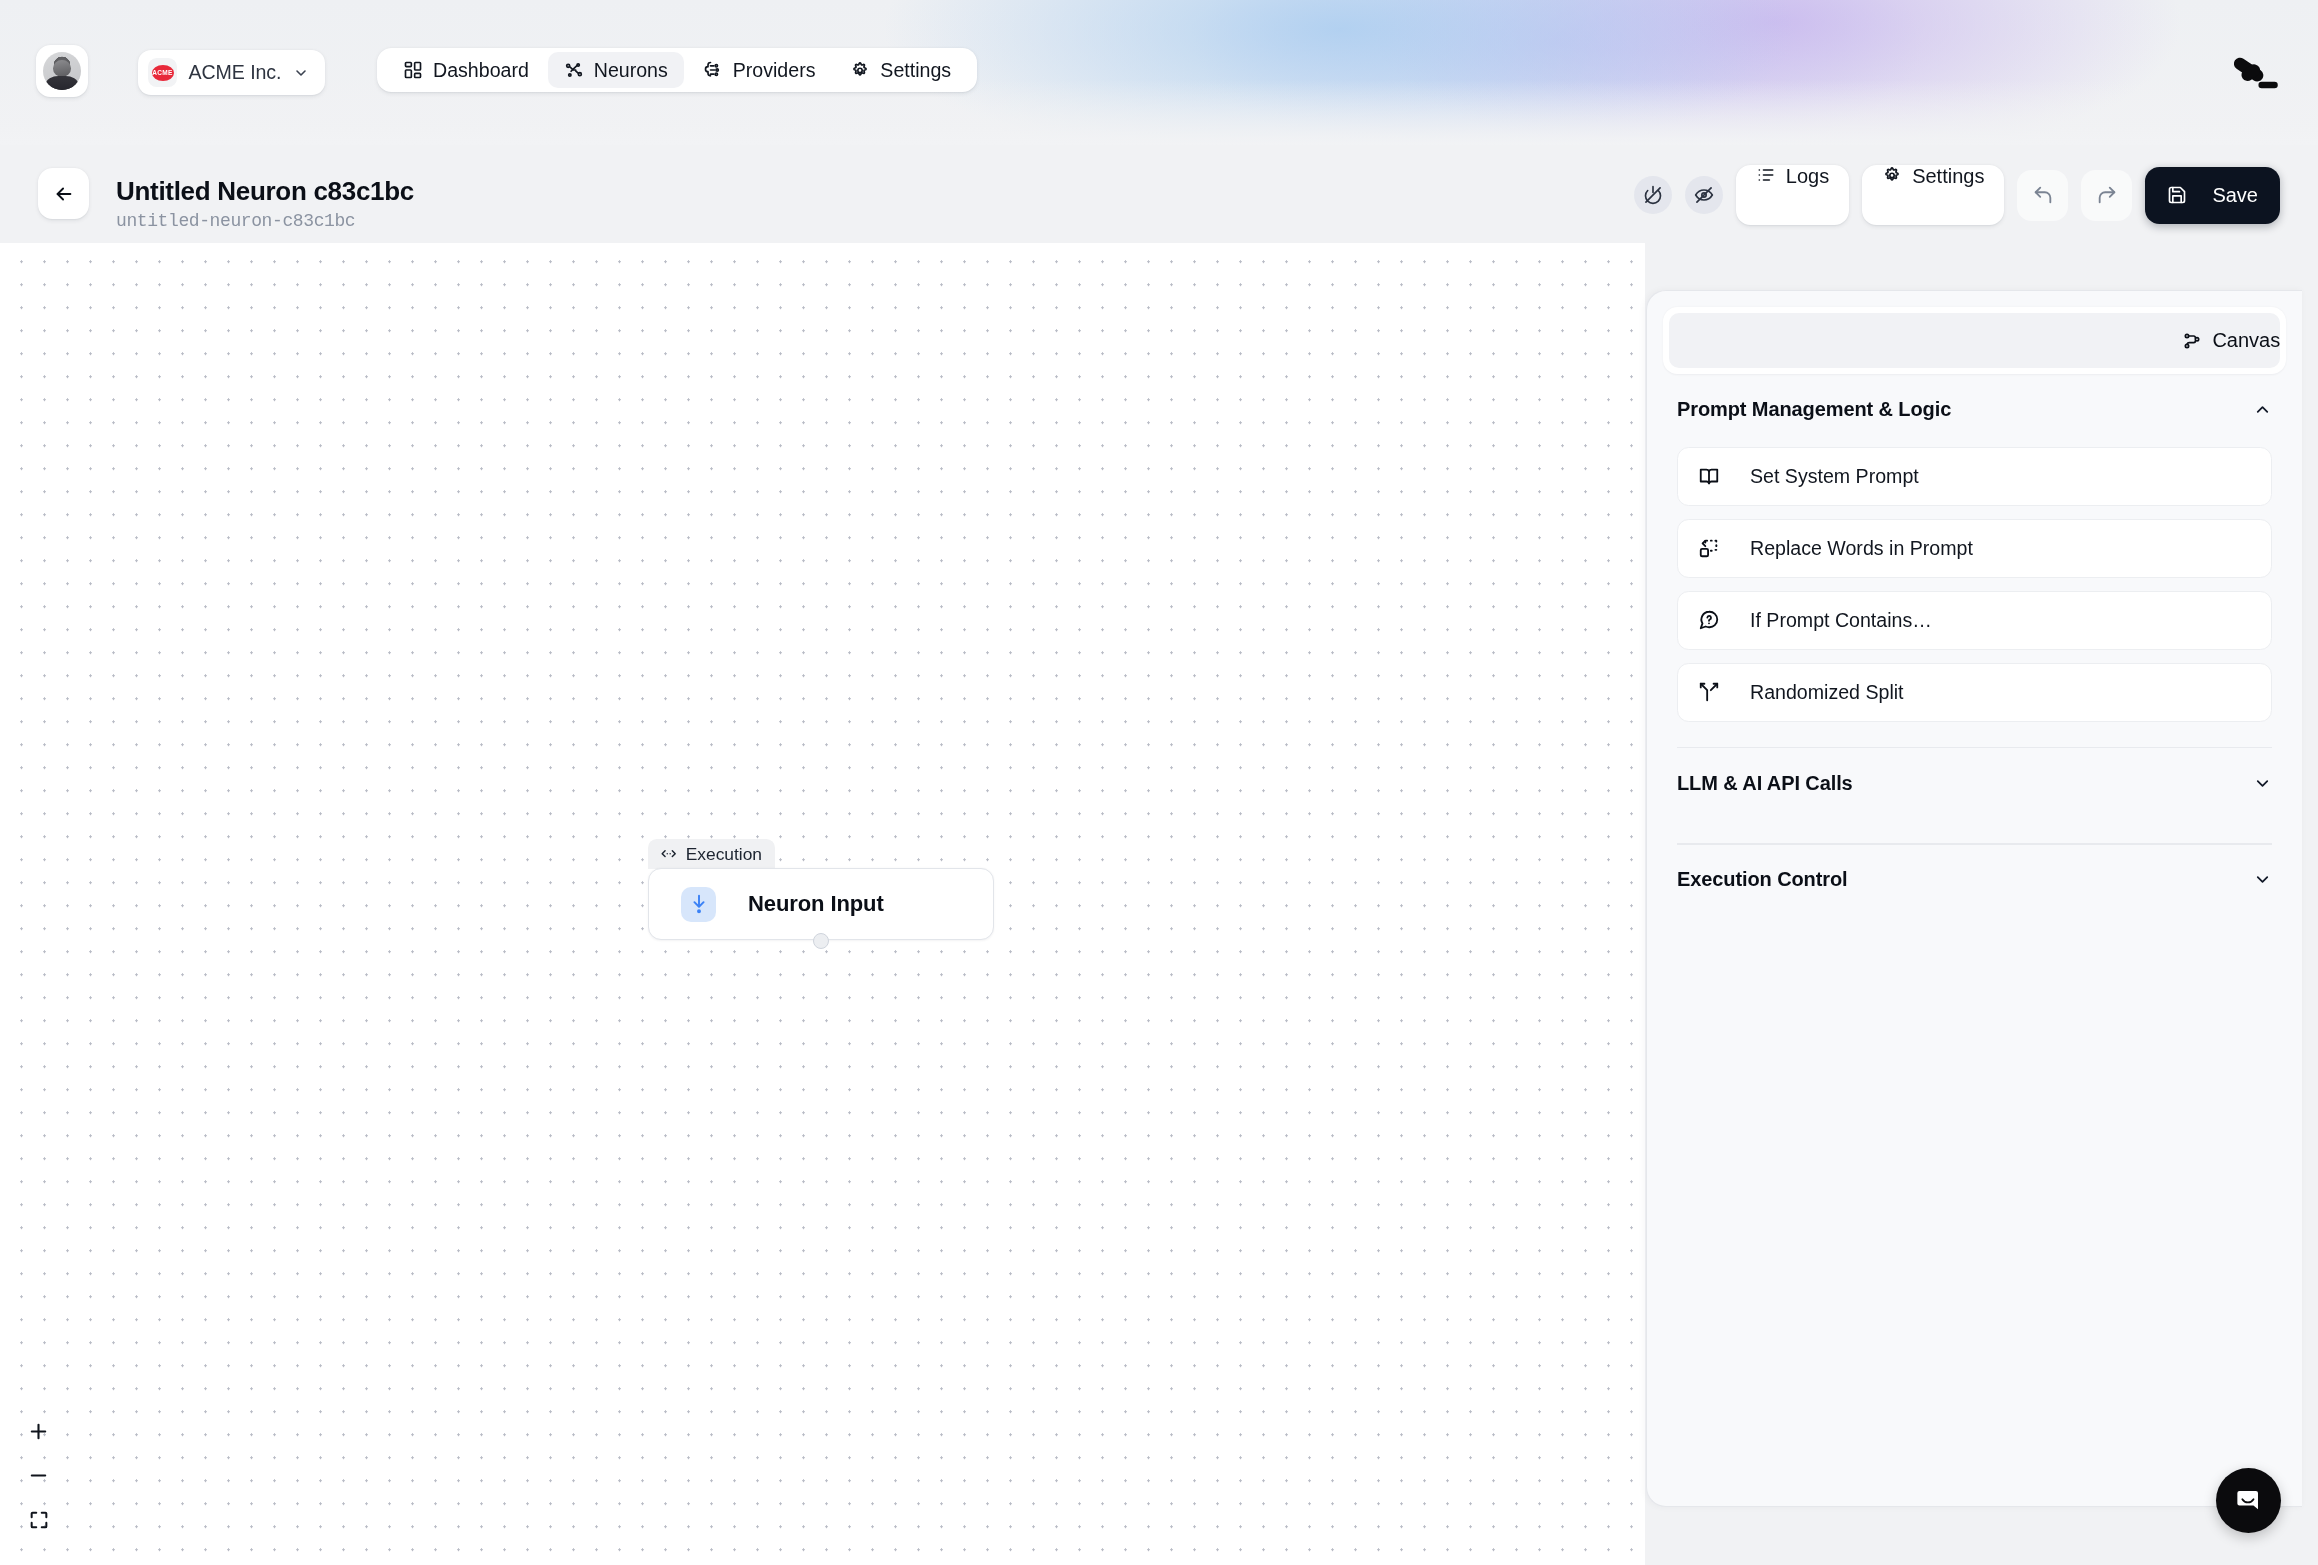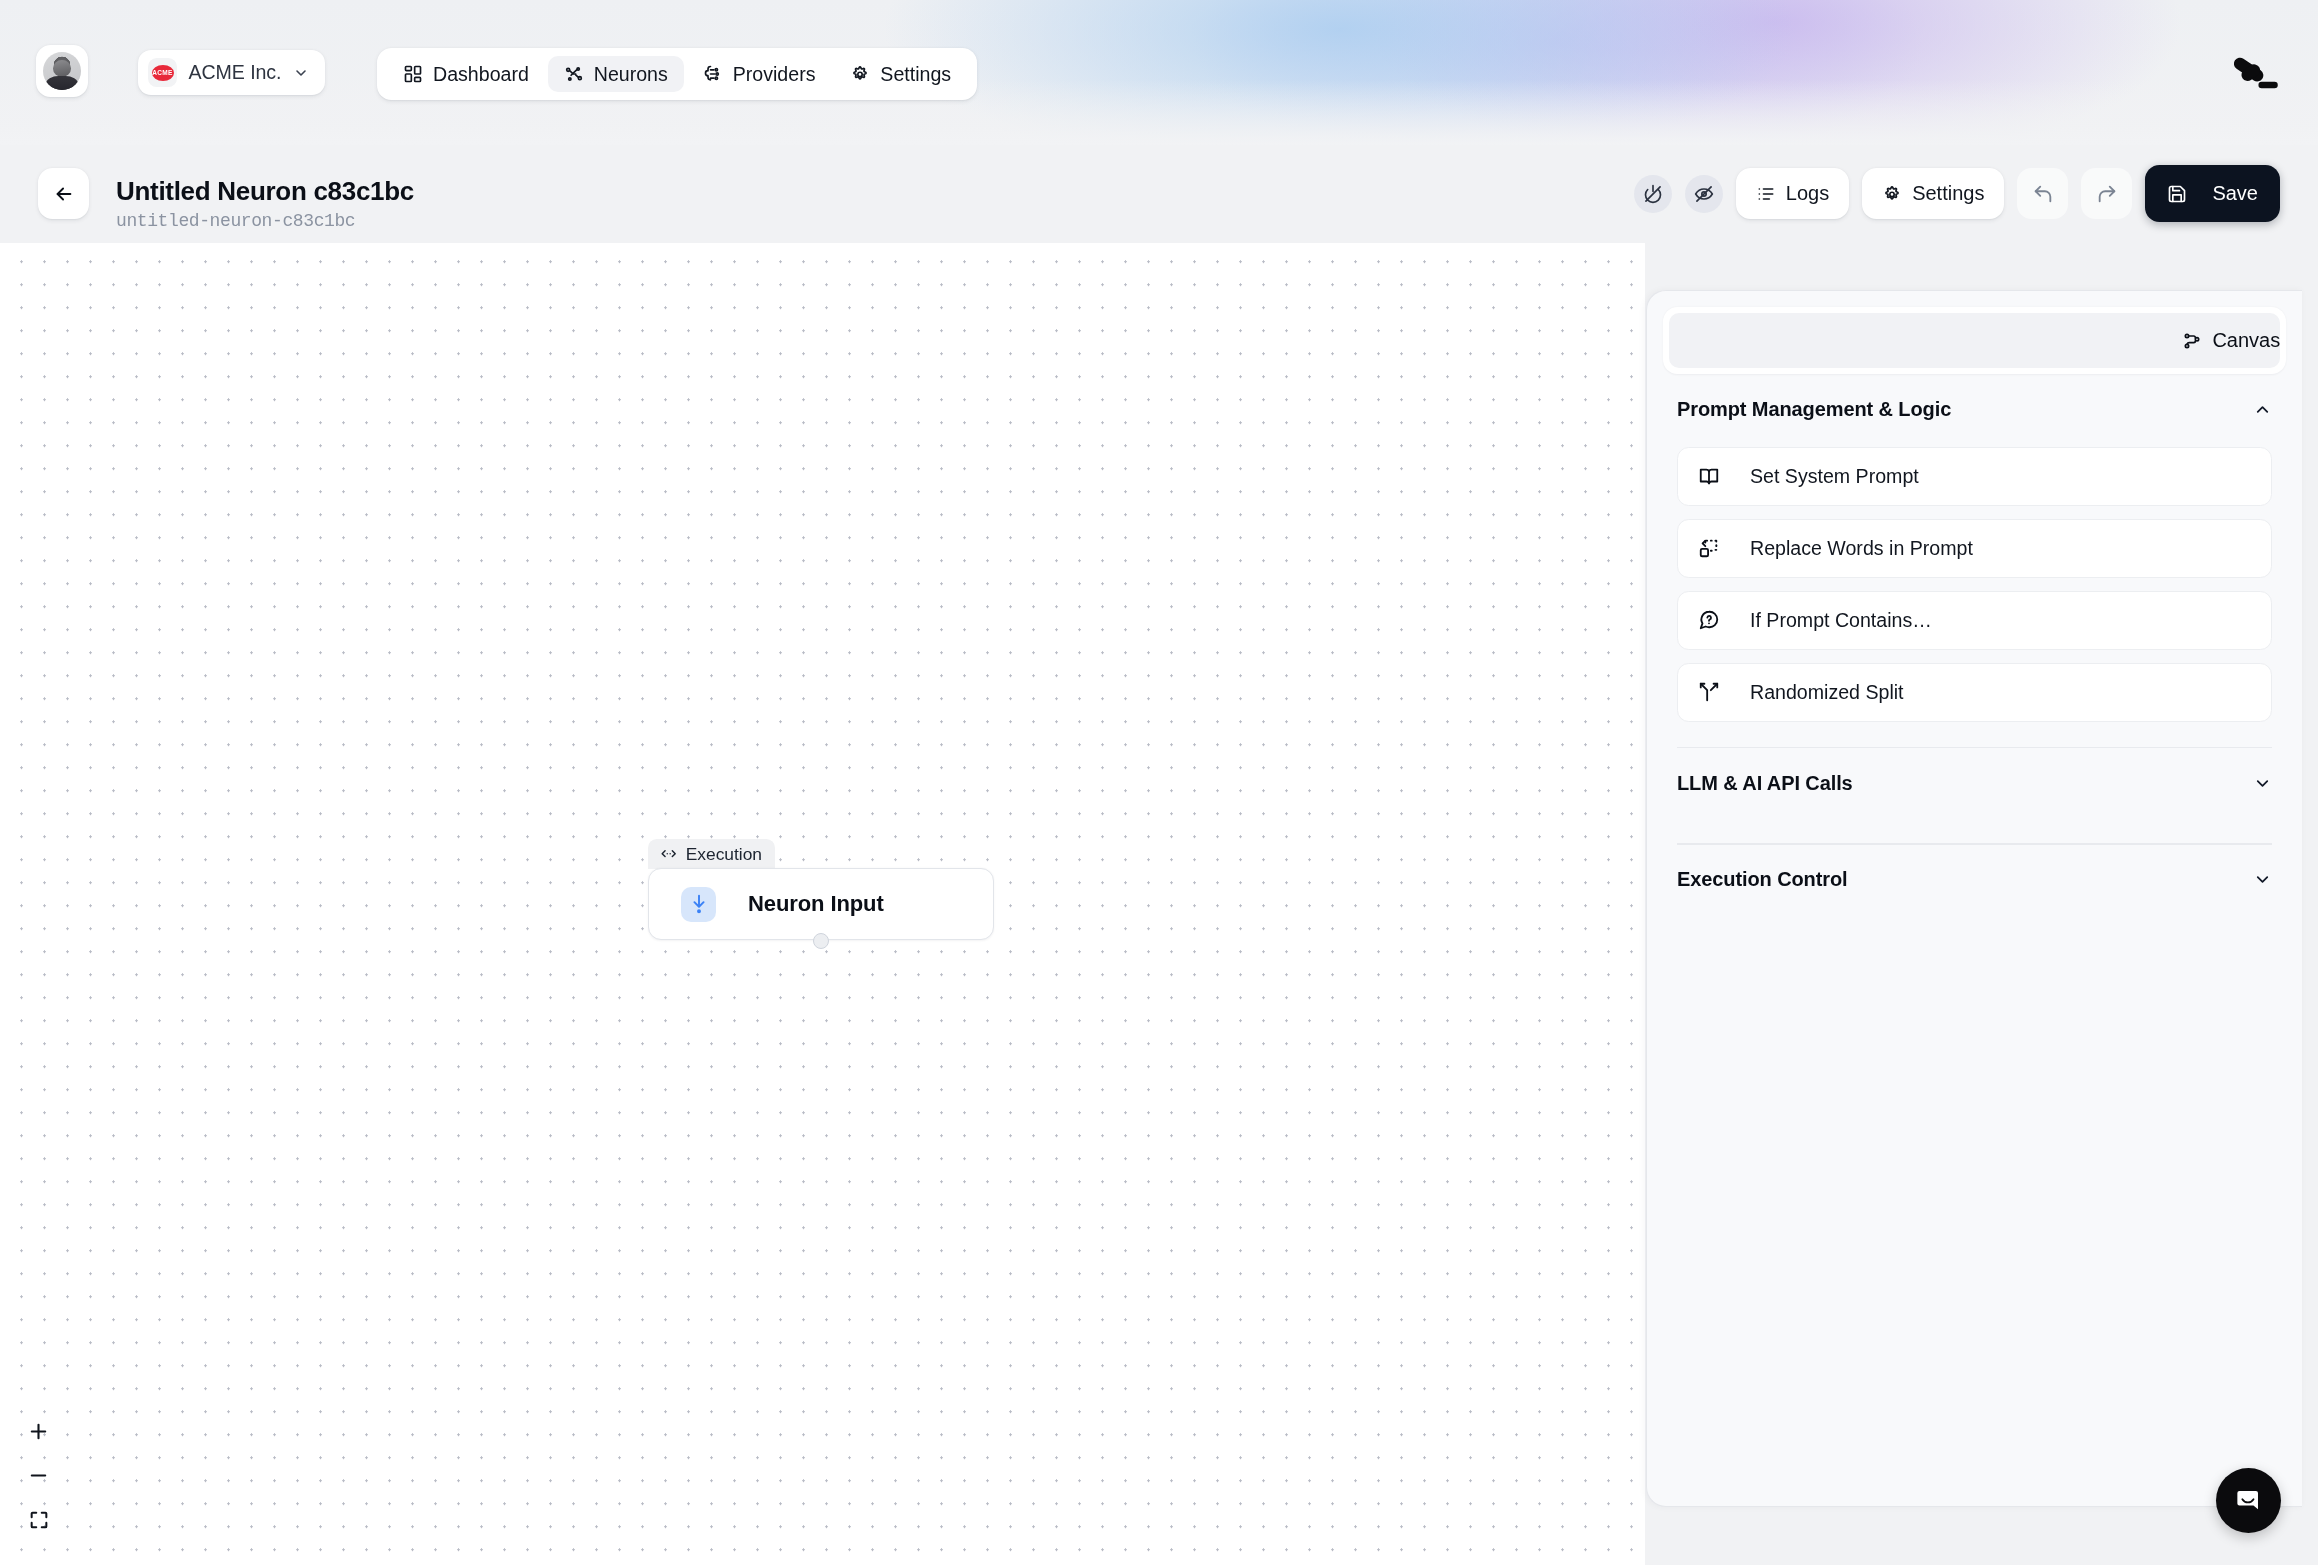--- a/index.html
+++ b/index.html
@@ -75,21 +75,21 @@
     width: 22px; height: 16px; border-radius: 50%;
     background: #e8293a; color: #fff;
     font-size: 6.5px; font-weight: 700; letter-spacing: 0.3px;
     display: flex; align-items: center; justify-content: center;
   }
   .org-name { font-size: 19.6px; color: #2e3440; font-weight: 400; letter-spacing: -0.1px; }
   .chev { width: 16px; height: 16px; color:#3b4250; }
 
   .nav-card {
     position: absolute; left: 377px; top: 39px;
-    height: 52px; border-radius: 14.5px; background: #ffffff;
+    height: 44px; border-radius: 14.5px; background: #ffffff;
     box-shadow: 0 1.4px 4.3px rgba(16,24,40,0.07), 0 0.7px 1.4px rgba(16,24,40,0.05);
     display: flex; align-items: center; padding: 0 10px; gap: 2.9px;
   }
   .nav-item {
     height: 36px; padding: 0 16px; border-radius: 10px;
     display: flex; align-items: center; gap: 10px;
     font-size: 19.6px; color: #11161f; white-space: nowrap; cursor: pointer;
   }
   .nav-item.active { background: #f1f2f5; }
   .nav-icon { width: 20px; height: 20px; color: #11161f; display:flex; }
@@ -119,23 +119,23 @@
   .header-actions {
     position: absolute; right: 39px; top: 20px;
     display: flex; align-items: center; gap: 13px;
   }
   .round-icon-btn {
     width: 38px; height: 38px; border-radius: 50%;
     background: rgba(219,223,232,0.62);
     display:flex; align-items:center; justify-content:center; cursor:pointer; color:#2b3240;
   }
   .pill-btn {
-    height: 51px; padding: 0 20px; border-radius: 14.5px; background:#ffffff;
+    height: 60px; padding: 0 20px; border-radius: 14.5px; background:#ffffff;
     box-shadow: 0 1.4px 4.3px rgba(16,24,40,0.07), 0 0.7px 1.4px rgba(16,24,40,0.05);
-    display:flex; align-items:center; gap:10px; cursor:pointer;
+    display:flex; align-items:flex-start; gap:10px; cursor:pointer;
     font-size: 20px; color:#11161f;
   }
   .sq-btn {
     width: 51px; height: 51px; border-radius: 14.5px;
     background: rgba(255,255,255,0.58);
     display:flex; align-items:center; justify-content:center; cursor:pointer; color:#7b8493;
   }
   .save-btn {
     height: 57px; padding: 0 22px; border-radius: 14.5px; background:#0c1320; color:#fff;
     display:flex; align-items:center; gap:25px; cursor:pointer;

